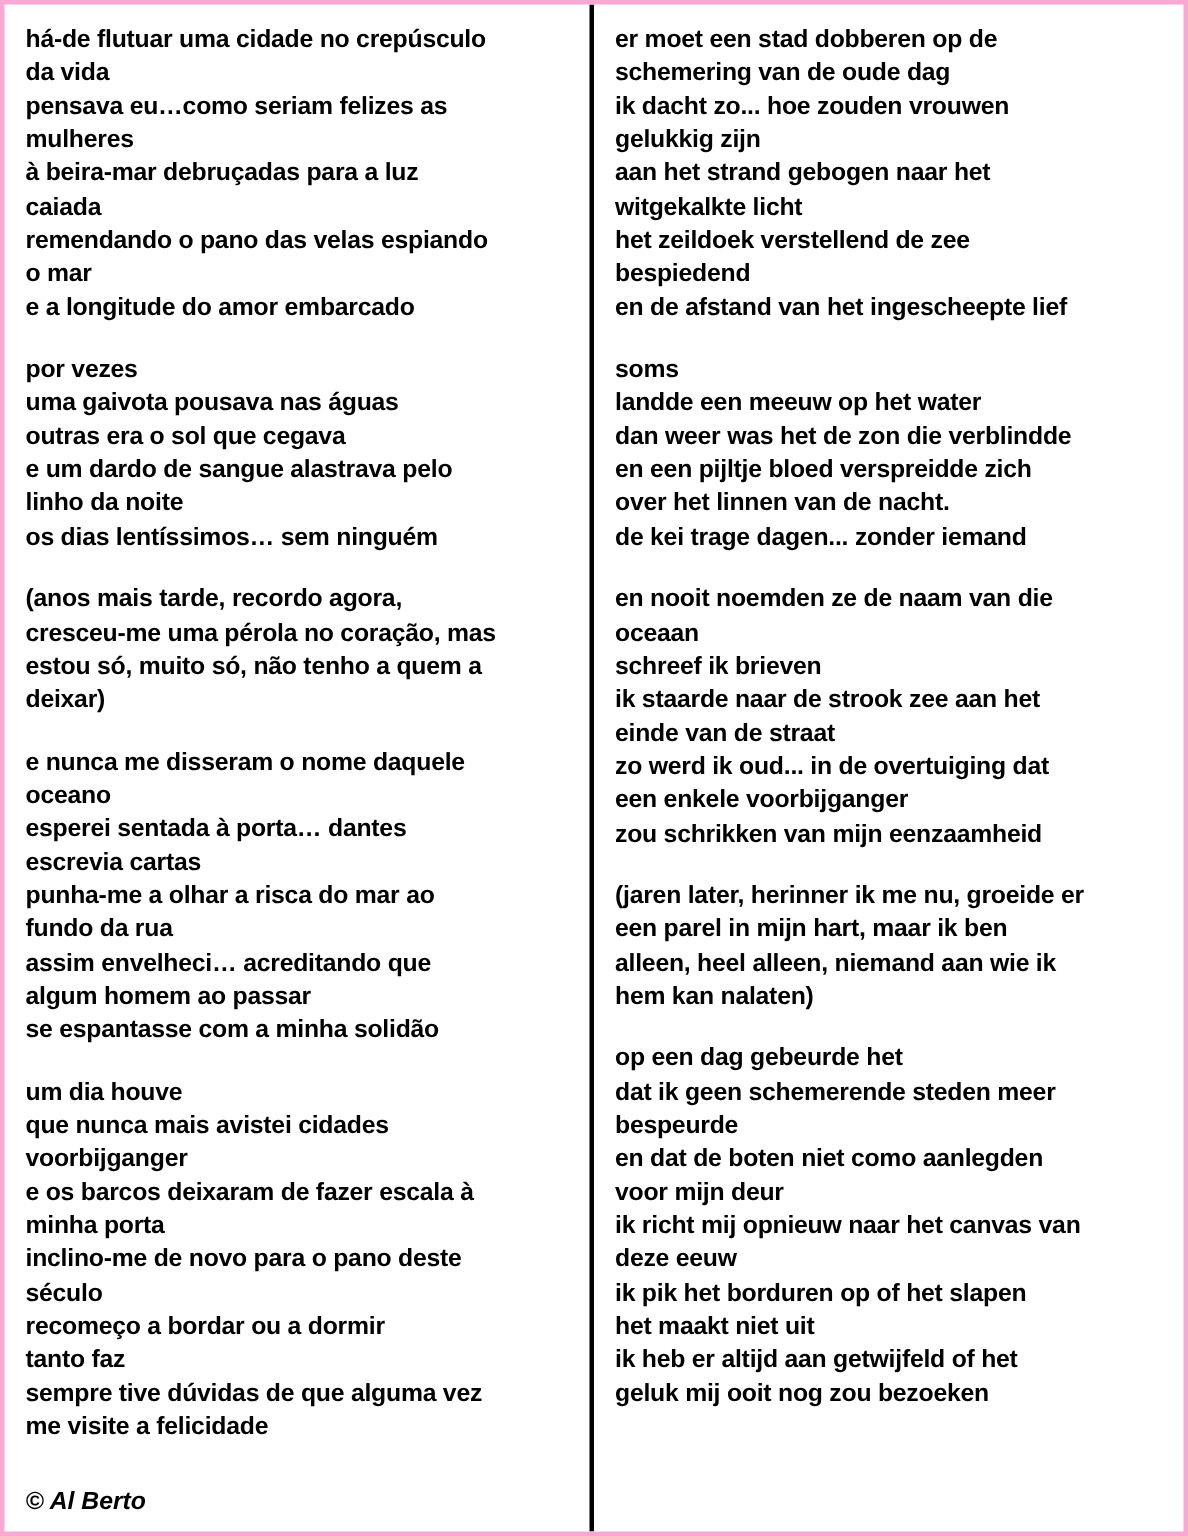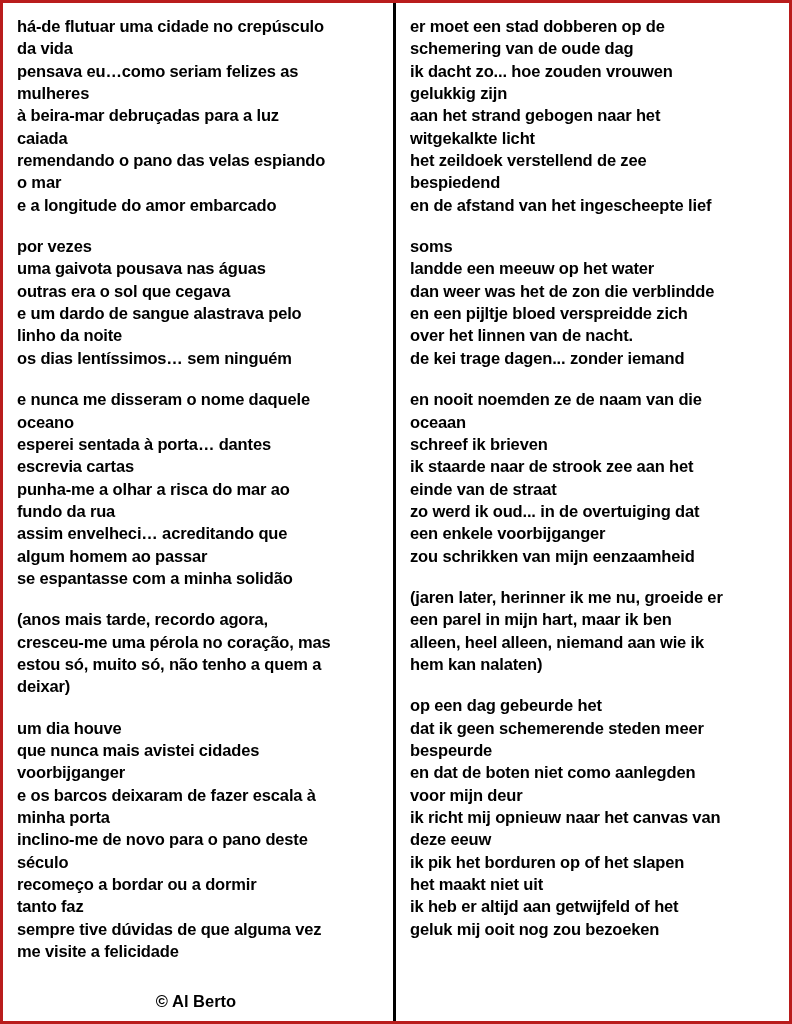--- a/index.html
+++ b/index.html
@@ -10,21 +10,21 @@
   body {
     width: 792px;
     height: 1024px;
     font-family: "Liberation Sans", sans-serif;
   }
   .page {
     position: relative;
     width: 792px;
     height: 1024px;
     box-sizing: border-box;
-    border: 3px solid #b91c1c;
+    border: 3px solid #f9a8d4;
     background: #ffffff;
     overflow: hidden;
   }
   .columns {
     display: flex;
     height: 100%;
     box-sizing: border-box;
   }
   .column {
     box-sizing: border-box;
@@ -54,22 +54,23 @@
     white-space: pre-wrap;
   }
   .credit {
     font-size: 16.5px;
     font-weight: bold;
     color: #000000;
     margin-top: auto;
     padding-bottom: 2px;
   }
   .credit-left {
-    text-align: center;
+    text-align: left;
     padding-right: 4px;
+    font-style: italic;
   }
   .credit-right {
     text-align: right;
     padding-right: 6px;
   }
 </style>
 </head>
 <body>
 
 <div class="page">
@@ -93,36 +94,36 @@
         <div class="stanza">
           <div class="line">por vezes</div>
           <div class="line">uma gaivota pousava nas águas</div>
           <div class="line">outras era o sol que cegava</div>
           <div class="line">e um dardo de sangue alastrava pelo</div>
           <div class="line">linho da noite</div>
           <div class="line">os dias lentíssimos… sem ninguém</div>
         </div>
 
         <div class="stanza">
+          <div class="line">(anos mais tarde, recordo agora,</div>
+          <div class="line">cresceu-me uma pérola no coração, mas</div>
+          <div class="line">estou só, muito só, não tenho a quem a</div>
+          <div class="line">deixar)</div>
+        </div>
+
+        <div class="stanza">
           <div class="line">e nunca me disseram o nome daquele</div>
           <div class="line">oceano</div>
           <div class="line">esperei sentada à porta… dantes</div>
           <div class="line">escrevia cartas</div>
           <div class="line">punha-me a olhar a risca do mar ao</div>
           <div class="line">fundo da rua</div>
           <div class="line">assim envelheci… acreditando que</div>
           <div class="line">algum homem ao passar</div>
           <div class="line">se espantasse com a minha solidão</div>
-        </div>
-
-        <div class="stanza">
-          <div class="line">(anos mais tarde, recordo agora,</div>
-          <div class="line">cresceu-me uma pérola no coração, mas</div>
-          <div class="line">estou só, muito só, não tenho a quem a</div>
-          <div class="line">deixar)</div>
         </div>
 
         <div class="stanza">
           <div class="line">um dia houve</div>
           <div class="line">que nunca mais avistei cidades</div>
           <div class="line">voorbijganger</div>
           <div class="line">e os barcos deixaram de fazer escala à</div>
           <div class="line">minha porta</div>
           <div class="line">inclino-me de novo para o pano deste</div>
           <div class="line">século</div>

